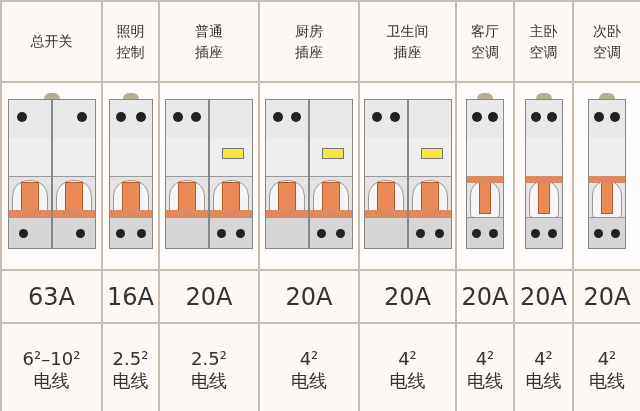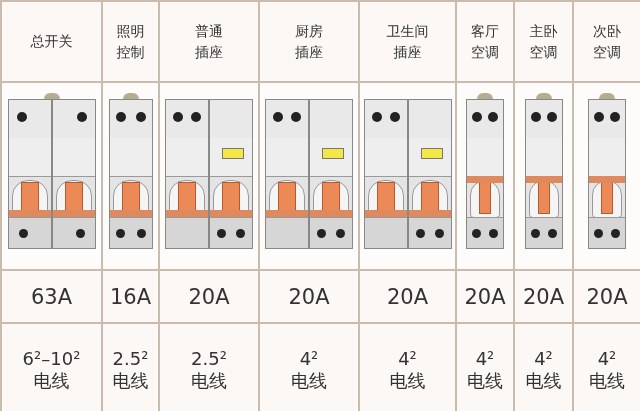--- a/index.html
+++ b/index.html
@@ -1,21 +1,21 @@
 <!DOCTYPE html>
 <html><head>
 <meta charset="utf-8">
 <style>
   html,body{margin:0;padding:0;}
   body{width:640px;height:411px;background:#f7efe6;font-family:"DejaVu Sans",sans-serif;overflow:hidden;}
   .grid{position:absolute;left:0;top:0;width:640px;height:411px;border-collapse:collapse;table-layout:fixed;}
   .grid td{border:2px solid #c9bcae;text-align:center;vertical-align:middle;color:#333;padding:0;background:#fbf8f5;}
   .hdr td{height:79px;font-size:14px;line-height:21px;}
   .img td{height:186px;background:#fdfcfa;}
-  .amp td{height:51px;font-size:21px;}
+  .amp td{height:51px;font-size:24px;}
   .wire td{height:91px;font-size:18px;line-height:22px;}
   
   .brk{display:inline-flex;position:relative;}
   .pole{width:44px;height:150px;background:#e4e4e4;border:1px solid #888;position:relative;box-sizing:border-box;}
   .pole.narrow{width:38px;}
   .pole .top{position:absolute;left:0;right:0;top:0;height:38px;background:#e9e9e9;border-bottom:1px solid #999;}
   .pole .scr{position:absolute;width:10px;height:10px;border-radius:50%;background:#222;top:12px;}
   .pole .lab{position:absolute;left:0;right:0;top:38px;height:38px;background:#eeeeee;border-bottom:1px solid #999;}
   .pole .led{position:absolute;left:12px;top:10px;width:20px;height:9px;background:#f4e645;border:1px solid #777;}
   .pole .win{position:absolute;left:3px;right:3px;top:80px;height:36px;background:#f5f5f5;border-radius:16px 16px 4px 4px;border:1px solid #999;}

